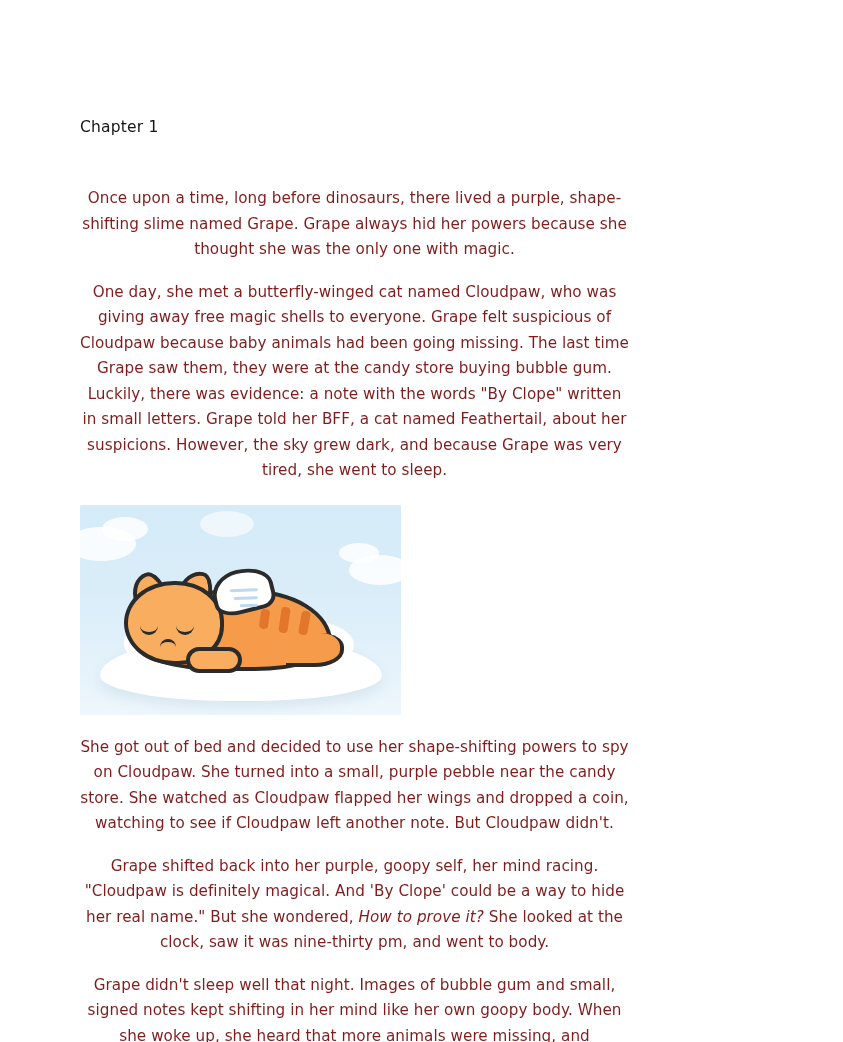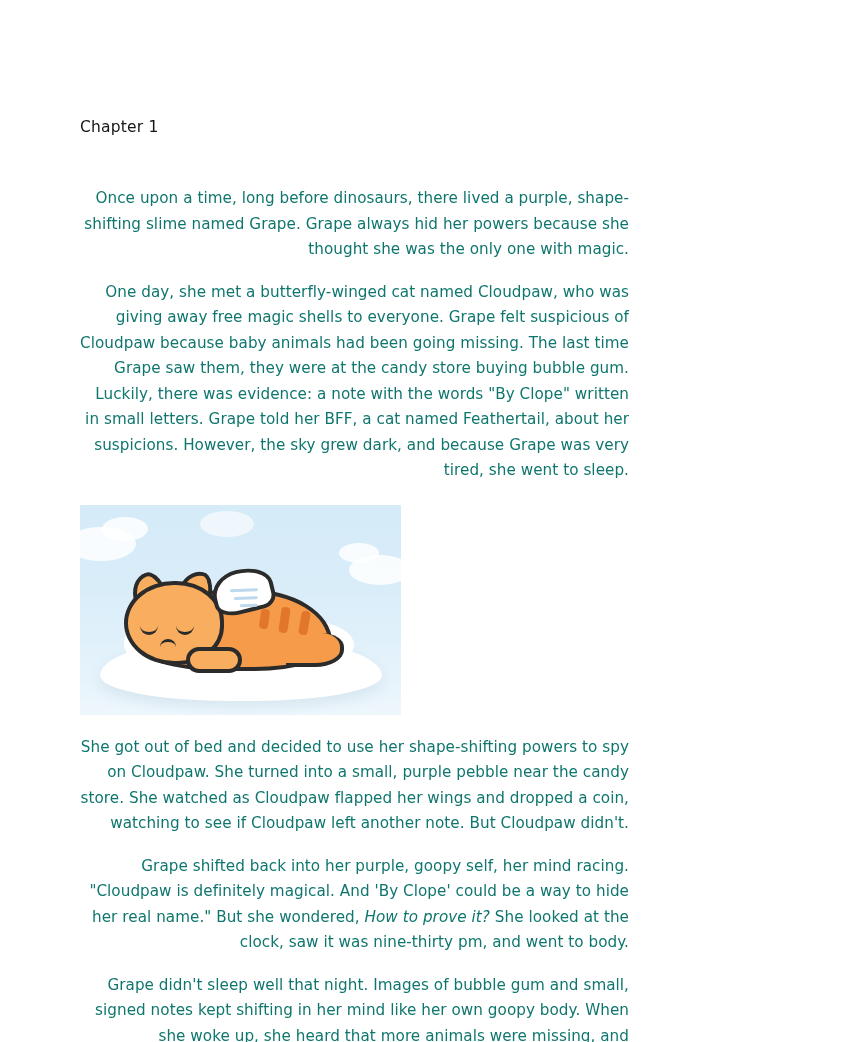--- a/index.html
+++ b/index.html
@@ -25,24 +25,24 @@
     font-size: 15.5px;
     font-weight: 400;
     letter-spacing: 0.2px;
     color: #151515;
     margin: 0 0 50px 0;
   }
   .para {
     font-size: 15.2px;
     line-height: 25.5px;
     letter-spacing: 0.05px;
-    color: #0f766e;
+    color: #7f1d1d;
     margin: 0 0 17px 0;
     max-width: 700px;
-    text-align: right;
+    text-align: center;
   }
   .para em {
     font-style: italic;
   }
   .figure {
     margin: 21px 0 20px 0;
     width: 321px;
     height: 210px;
     position: relative;
     overflow: hidden;

